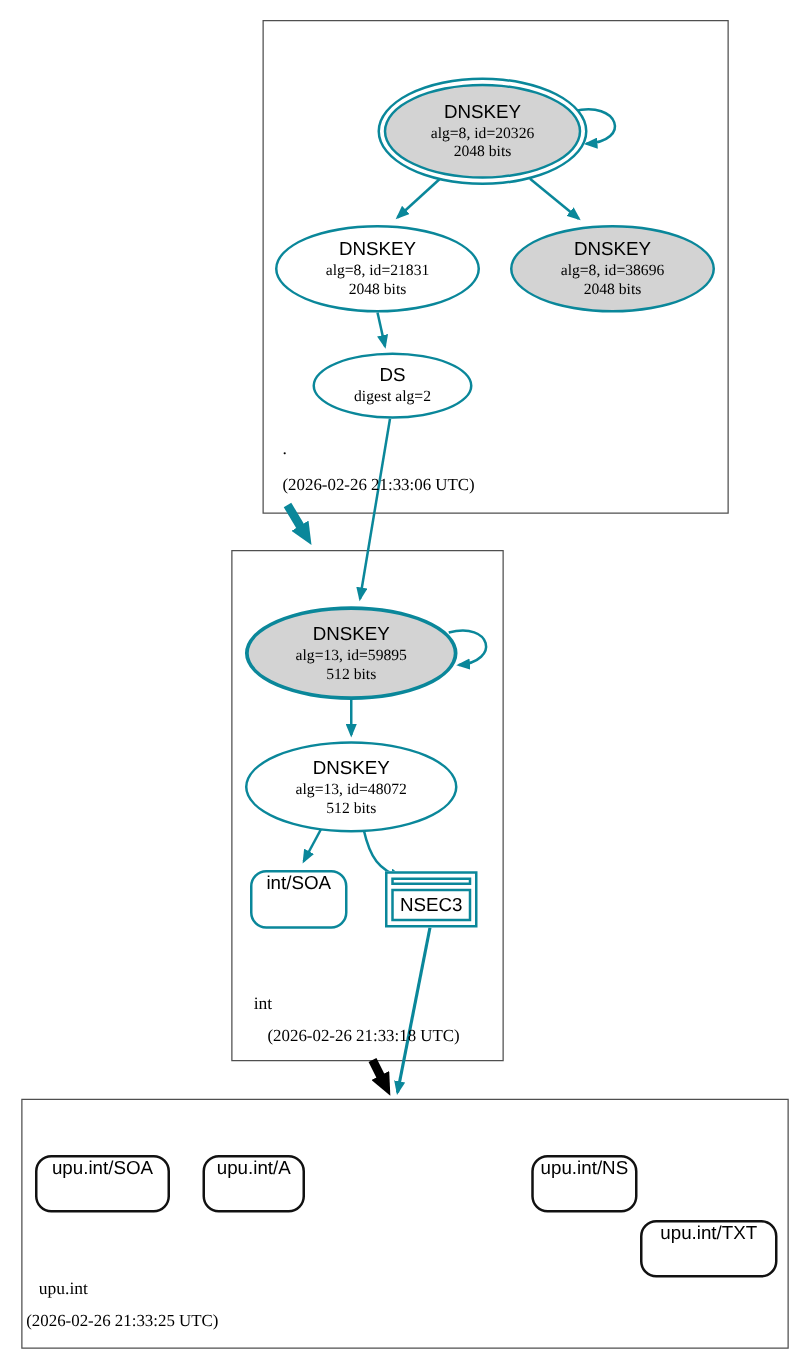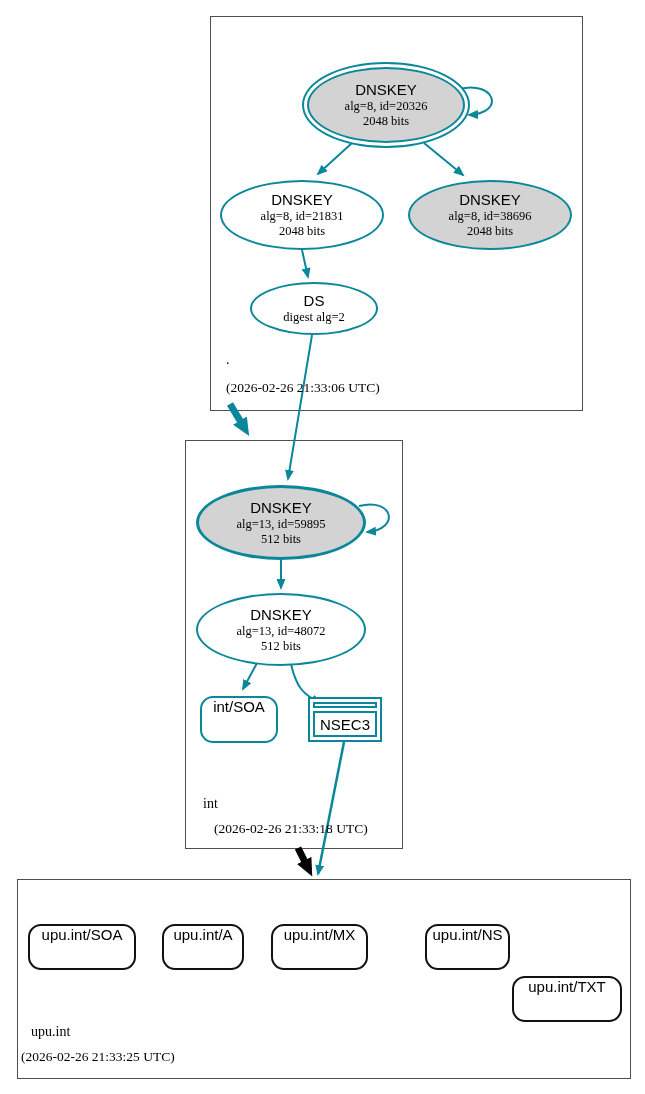--- a/index.html
+++ b/index.html
@@ -145,23 +145,20 @@
 
   <div class="zone-label" style="left:203px; top:796px;">int</div>
   <div class="zone-ts" style="left:203px; top:821px;margin-left:11px;">(2026-02-26 21:33:18 UTC)</div>
 
   <div class="rrset blackedge" style="left:28px; top:924px; width:108px; height:46px;">
     <span>upu.int/SOA</span>
   </div>
   <div class="rrset blackedge" style="left:162px; top:924px; width:82px; height:46px;">
     <span>upu.int/A</span>
   </div>
-  <div class="rrset blackedge" style="left:271px; top:924px; width:97px; height:46px;">
-    <span>upu.int/MX</span>
-  </div>
   <div class="rrset blackedge" style="left:397px; top:924px; width:85px; height:46px;margin-left:28px;">
     <span>upu.int/NS</span>
   </div>
   <div class="rrset blackedge" style="left:512px; top:976px; width:110px; height:46px;">
     <span>upu.int/TXT</span>
   </div>
 
   <div class="zone-label" style="left:31px; top:1024px;">upu.int</div>
   <div class="zone-ts" style="left:21px; top:1049px;">(2026-02-26 21:33:25 UTC)</div>
 

